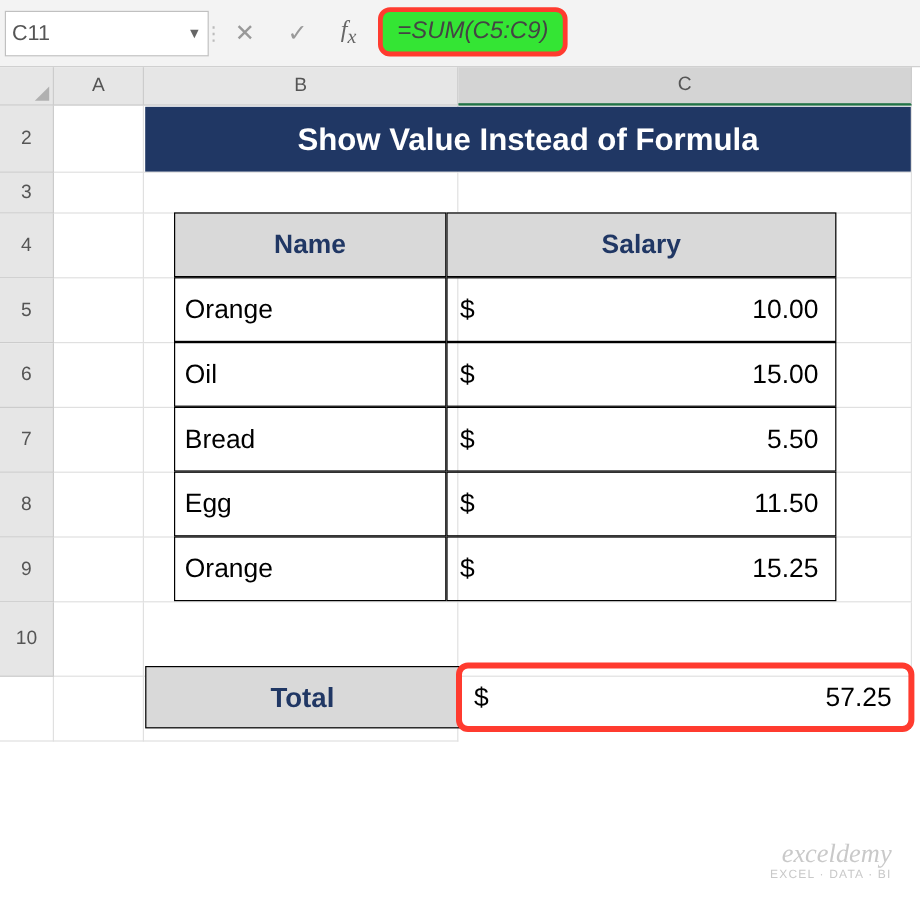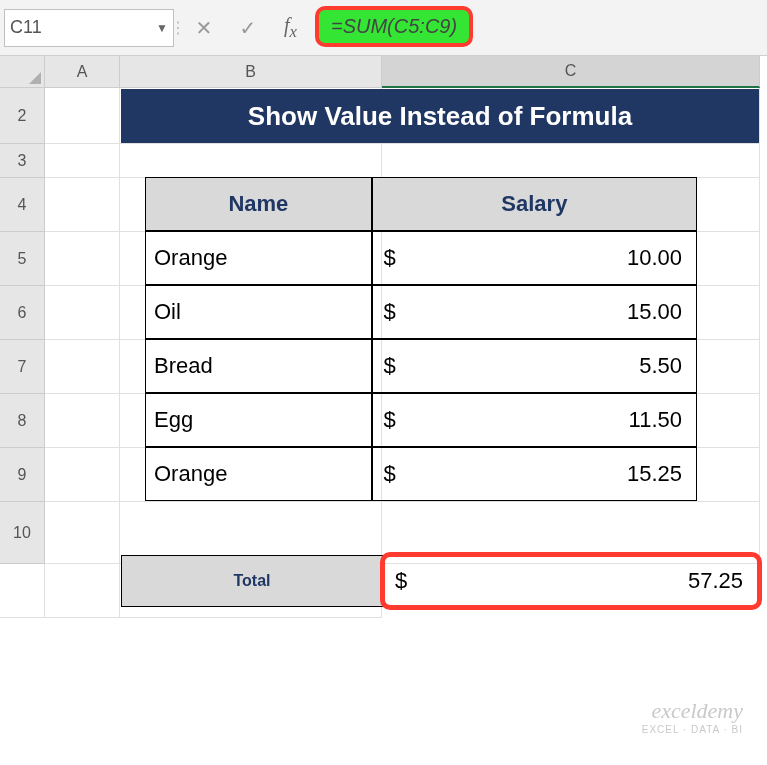--- a/index.html
+++ b/index.html
@@ -188,21 +188,21 @@
   width: 638px;
   display: flex;
 }
 .total-label {
   width: 262px;
   height: 52px;
   border: 1.5px solid #000;
   background: #d9d9d9;
   color: #203764;
   font-weight: bold;
-  font-size: 16px;
+  font-size: 23px;
   display: flex;
   align-items: center;
   justify-content: center;
 }
 .total-val-wrap {
   width: 376px;
   height: 52px;
   border: 1.5px solid #000;
   position: relative;
   display: flex;

